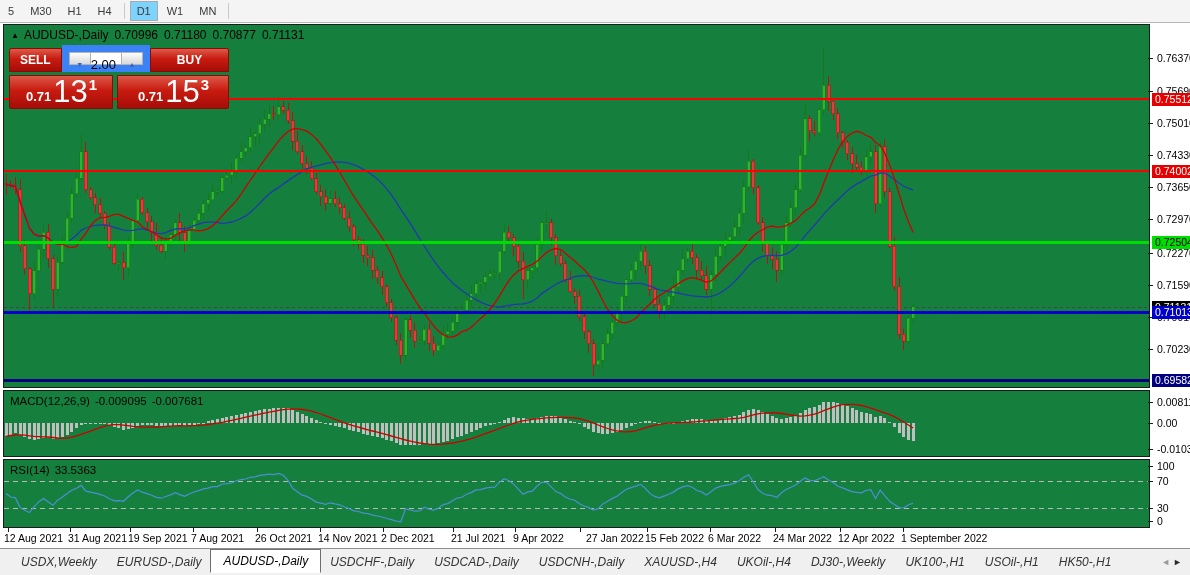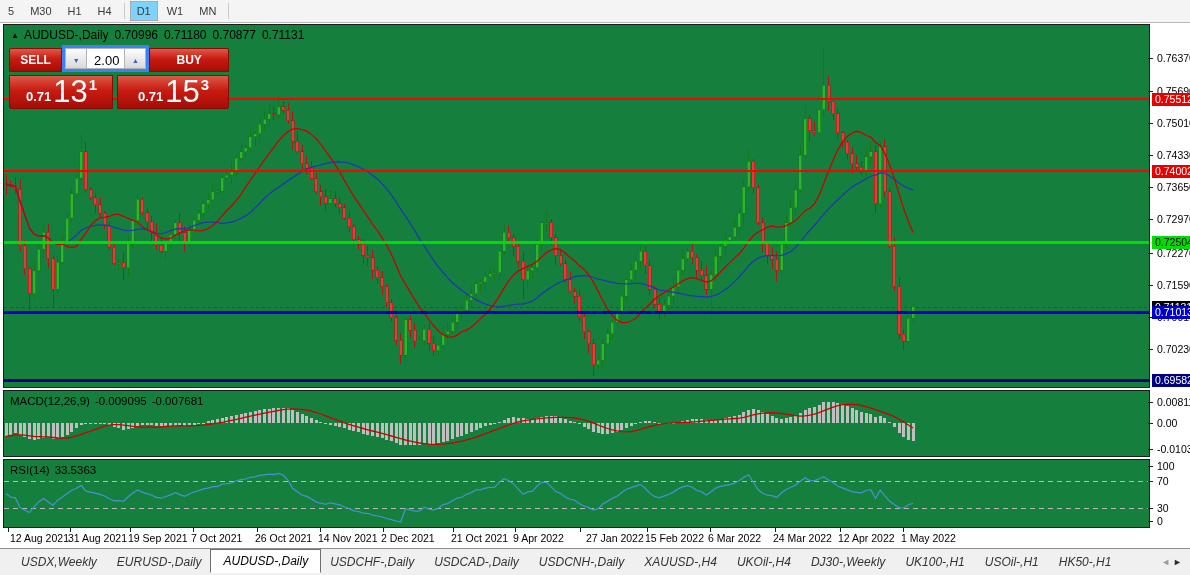--- a/index.html
+++ b/index.html
@@ -24,21 +24,21 @@
   .chart-title span{margin-right:6px;}
   .pane-label{position:absolute;left:6px;top:4px;font-size:11.5px;color:#000;white-space:nowrap;z-index:30;}
   .pane-label span{margin-right:5px;}
 
   
   .trade-panel{position:absolute;left:5px;top:20px;width:220px;z-index:40;}
   .tp-row1{display:flex;align-items:flex-end;}
   .btn-red{background:linear-gradient(180deg,#dd5a48 0%,#c81b10 45%,#a60d08 100%);border:1px solid #8c0a06;color:#fff;font-size:12px;font-weight:bold;text-align:center;box-sizing:border-box;}
   .sell-btn{width:58px;height:24px;line-height:22px;margin-top:2px;border-radius:2px 0 0 0;}
   .buy-btn{width:87px;height:24px;line-height:22px;margin-top:2px;border-radius:0 2px 0 0;}
-  .spinner{width:95px;height:27px;background:#e4e4e4;border:3px solid #3b82f6;display:flex;box-sizing:border-box;}
+  .spinner{width:95px;height:27px;background:#e4e4e4;border:7px solid #3b82f6;display:flex;box-sizing:border-box;}
   .spin-btn{width:22px;background:linear-gradient(#fdfdfd,#d8d8d8);border:1px solid #b3b3b3;color:#3c5fc2;font-size:7px;line-height:23px;text-align:center;box-sizing:border-box;}
   .spin-val{flex:1;background:#fff;border-top:1px solid #b3b3b3;border-bottom:1px solid #b3b3b3;font-size:13px;color:#000;text-align:right;padding:4px 5px 0 0;box-sizing:border-box;}
   .tp-row2{display:flex;margin-top:3px;}
   .price-box{height:34px;display:flex;align-items:center;justify-content:center;color:#fff;}
   .price-box.sell{width:104px;margin-right:4px;border-radius:0 0 0 2px;}
   .price-box.buy{width:112px;border-radius:0 0 2px 0;}
   .pb-prefix{font-size:13px;font-weight:bold;margin:8px 2px 0 0;}
   .pb-big{font-size:31px;font-weight:normal;line-height:30px;}
   .pb-sup{font-size:15px;font-weight:bold;position:relative;top:-8px;left:1px;}
 
@@ -757,49 +757,49 @@
       <div class="ax-badge" style="top: 68.5px; background: rgb(230, 0, 0); color: rgb(255, 255, 255);">0.75512</div>
       <div class="ax-badge" style="top: 140.5px; background: rgb(230, 0, 0); color: rgb(255, 255, 255);">0.74002</div>
       <div class="ax-badge" style="top: 211.5px; background: rgb(0, 221, 0); color: rgb(0, 0, 0);">0.72504</div>
       <div class="ax-badge" style="top: 276.5px; background: rgb(0, 0, 0); color: rgb(255, 255, 255);">0.71131</div>
       <div class="ax-badge" style="top: 281.5px; background: rgb(0, 0, 205); color: rgb(255, 255, 255);">0.71013</div>
       <div class="ax-badge" style="top: 349.5px; background: rgb(0, 0, 128); color: rgb(255, 255, 255);">0.69582</div>
     </div>
 
   <div class="date-axis" id="date-axis">
       <div class="date-tick" style="left: 5px;"></div>
-      <div class="date-label" style="left: 7px; text-align: center;">12 Aug 2021</div>
+      <div class="date-label" style="left: 1px; text-align: center;">12 Aug 2021</div>
       <div class="date-tick" style="left: 67px;"></div>
       <div class="date-label" style="left: 65px;">31 Aug 2021</div>
       <div class="date-tick" style="left: 127px;"></div>
       <div class="date-label" style="left: 125px;">19 Sep 2021</div>
       <div class="date-tick" style="left: 190px;"></div>
-      <div class="date-label" style="left: 188px;">7 Oct 2021</div>
+      <div class="date-label" style="left: 188px;">7 Aug 2021</div>
       <div class="date-tick" style="left: 254px;"></div>
       <div class="date-label" style="left: 252px;">26 Oct 2021</div>
       <div class="date-tick" style="left: 317px;"></div>
       <div class="date-label" style="left: 315px;">14 Nov 2021</div>
       <div class="date-tick" style="left: 380px;"></div>
       <div class="date-label" style="left: 378px;">2 Dec 2021</div>
       <div class="date-tick" style="left: 450px;"></div>
-      <div class="date-label" style="left: 448px;">21 Oct 2021</div>
+      <div class="date-label" style="left: 448px;">21 Jul 2021</div>
       <div class="date-tick" style="left: 512px;"></div>
       <div class="date-label" style="left: 510px;">9 Apr 2022</div>
       <div class="date-tick" style="left: 577px;"></div>
       <div class="date-label" style="left: 575px; margin-left: 8px;">27 Jan 2022</div>
       <div class="date-tick" style="left: 644px;"></div>
       <div class="date-label" style="left: 642px; text-align: right;">15 Feb 2022</div>
       <div class="date-tick" style="left: 707px;"></div>
       <div class="date-label" style="left: 705px;">6 Mar 2022</div>
       <div class="date-tick" style="left: 772px;"></div>
       <div class="date-label" style="left: 770px;">24 Mar 2022</div>
       <div class="date-tick" style="left: 837px;"></div>
       <div class="date-label" style="left: 835px;">12 Apr 2022</div>
       <div class="date-tick" style="left: 900px;"></div>
-      <div class="date-label" style="left: 898px;">1 May 2022</div>
+      <div class="date-label" style="left: 898px;">1 September 2022</div>
     </div>
 
   <div class="tabbar" id="tabbar">
       <span class="tab">USDX,Weekly</span>
       <span class="tab-sep"></span>
       <span class="tab">EURUSD-,Daily</span>
       <span class="tab active">AUDUSD-,Daily</span>
       <span class="tab">USDCHF-,Daily</span>
       <span class="tab-sep"></span>
       <span class="tab">USDCAD-,Daily</span>

